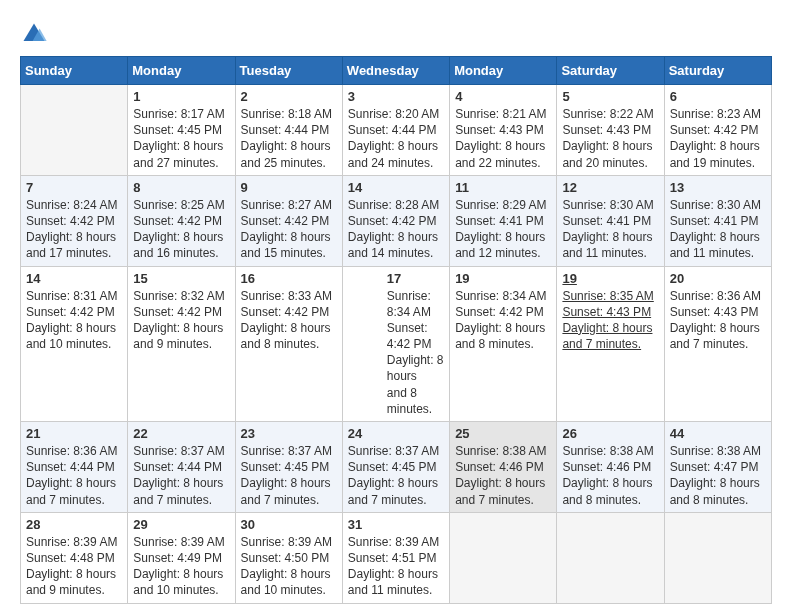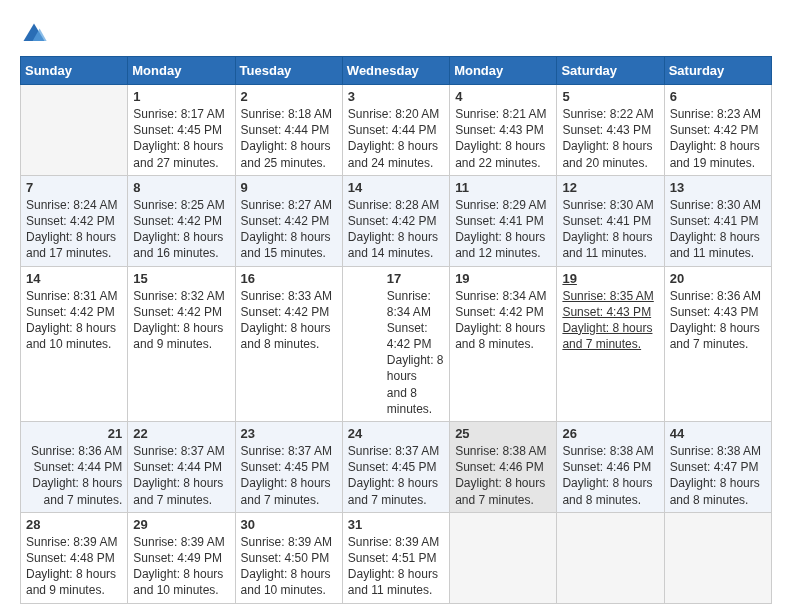--- a/index.html
+++ b/index.html
@@ -204,21 +204,21 @@
         <td style="background: rgb(255, 255, 255); text-decoration: underline;">
           <span class="day-number">19</span>
           <div class="day-info">Sunrise: 8:35 AM<br>Sunset: 4:43 PM<br>Daylight: 8 hours<br>and 7 minutes.</div>
         </td>
         <td style="background: rgb(255, 255, 255);">
           <span class="day-number">20</span>
           <div class="day-info">Sunrise: 8:36 AM<br>Sunset: 4:43 PM<br>Daylight: 8 hours<br>and 7 minutes.</div>
         </td>
       </tr>
       <tr>
-        <td style="background: rgb(240, 244, 250); text-align: right;">
+        <td style="background: rgb(240, 244, 250);">
           <span class="day-number">21</span>
           <div class="day-info">Sunrise: 8:36 AM<br>Sunset: 4:44 PM<br>Daylight: 8 hours<br>and 7 minutes.</div>
         </td>
         <td style="background: rgb(240, 244, 250);">
           <span class="day-number">22</span>
           <div class="day-info">Sunrise: 8:37 AM<br>Sunset: 4:44 PM<br>Daylight: 8 hours<br>and 7 minutes.</div>
         </td>
         <td style="background: rgb(240, 244, 250);">
           <span class="day-number">23</span>
           <div class="day-info">Sunrise: 8:37 AM<br>Sunset: 4:45 PM<br>Daylight: 8 hours<br>and 7 minutes.</div>

